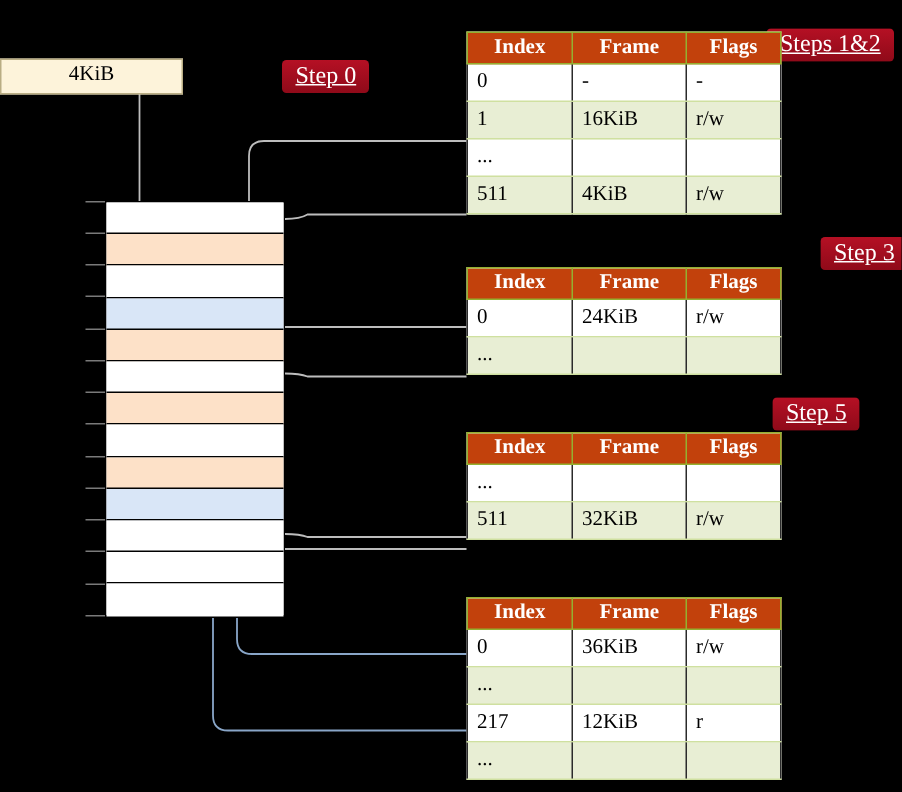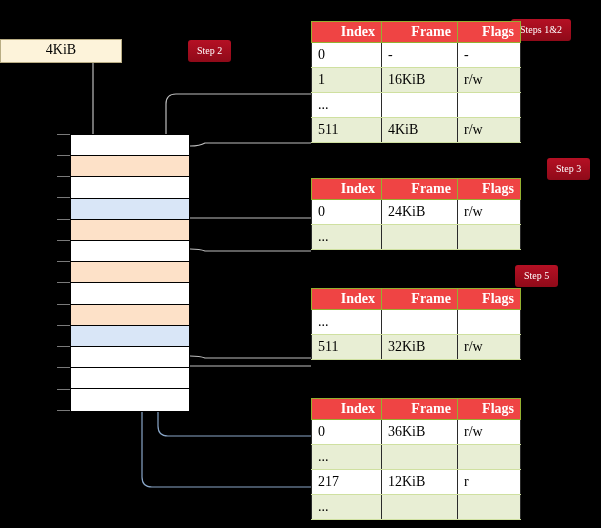--- a/index.html
+++ b/index.html
@@ -9,28 +9,29 @@
     color:#000;
   }
   .stage{position:absolute;left:0;top:0;width:601px;height:528px;}
 
   
   .badge{
     position:absolute;
     background:#a60d1e;
     color:#ffffff;
     font-family:"Liberation Serif","DejaVu Serif",serif;
-    font-size:10px;
+    font-size:16px;
     line-height:19px;
     text-align:right;
     padding:1px 9px 2px 9px;
     border-radius:3px;
     box-shadow:0 1px 0 rgba(0,0,0,.5);
     white-space:nowrap;
     background-image:linear-gradient(#b51024,#8f0a19);
+    text-decoration:underline;
   }
 
   
   .kib-box{
     position:absolute;
     background:#fdf3da;
     border:1px solid #b9ad84;
     color:#000;
     font-size:14px;
     text-align:center;
@@ -41,24 +42,24 @@
   
   .ptable{
     position:absolute;
     border-collapse:collapse;
     border:1px solid #8aa83a;
     background:#ffffff;
     font-size:14px;
     table-layout:fixed;
   }
   .ptable th{
-    background:#ef4444;
+    background:#c2410c;
     color:#ffffff;
     font-weight:bold;
-    text-align:right;
+    text-align:center;
     padding:2px 6px;
     border:1px solid #94b030;
     font-size:14px;
     white-space:nowrap;
   }
   .ptable td{
     padding:2px 6px;
     border-left:1px solid #2b2b2b;
     border-right:1px solid #2b2b2b;
     border-top:1px solid #cfe0a0;
@@ -130,21 +131,21 @@
     <g fill="none" stroke="#89a6c8" stroke-width="1.2">
 
       <path d="M311,436 L168,436 Q158,436 158,426 L158,338" marker-end="url(#ablue)"></path>
 
       <path d="M311,487 L152,487 Q142,487 142,477 L142,222" marker-end="url(#ablue)"></path>
     </g>
   </svg>
 
   <div class="kib-box" id="kibbox" style="left: 0px; top: 39px; width: 120px; height: 22px;"><span>4KiB</span></div>
 
-  <div class="badge" id="badge0" style="left: 188px; top: 40px;">Step 2</div>
+  <div class="badge" id="badge0" style="left: 188px; top: 40px;">Step 0</div>
   <div class="badge" id="badge12" style="left: 511px; top: 19px;">Steps 1&amp;2</div>
   <div class="badge" id="badge3" style="left: 547px; top: 158px;">Step 3</div>
   <div class="badge" id="badge4" style="left: 515px; top: 265px;">Step 5</div>
 
   <div class="memcol" id="memcol" style="left: 70px; top: 134px; width: 120px; height: 277.6px;">
       <div class="memrow" style="height: 21.2px;"></div>
       <div class="memrow peach" style="height: 21.2px;"></div>
       <div class="memrow" style="height: 21.2px;"></div>
       <div class="memrow blue" style="height: 21.2px;"></div>
       <div class="memrow peach" style="height: 21.2px;"></div>

